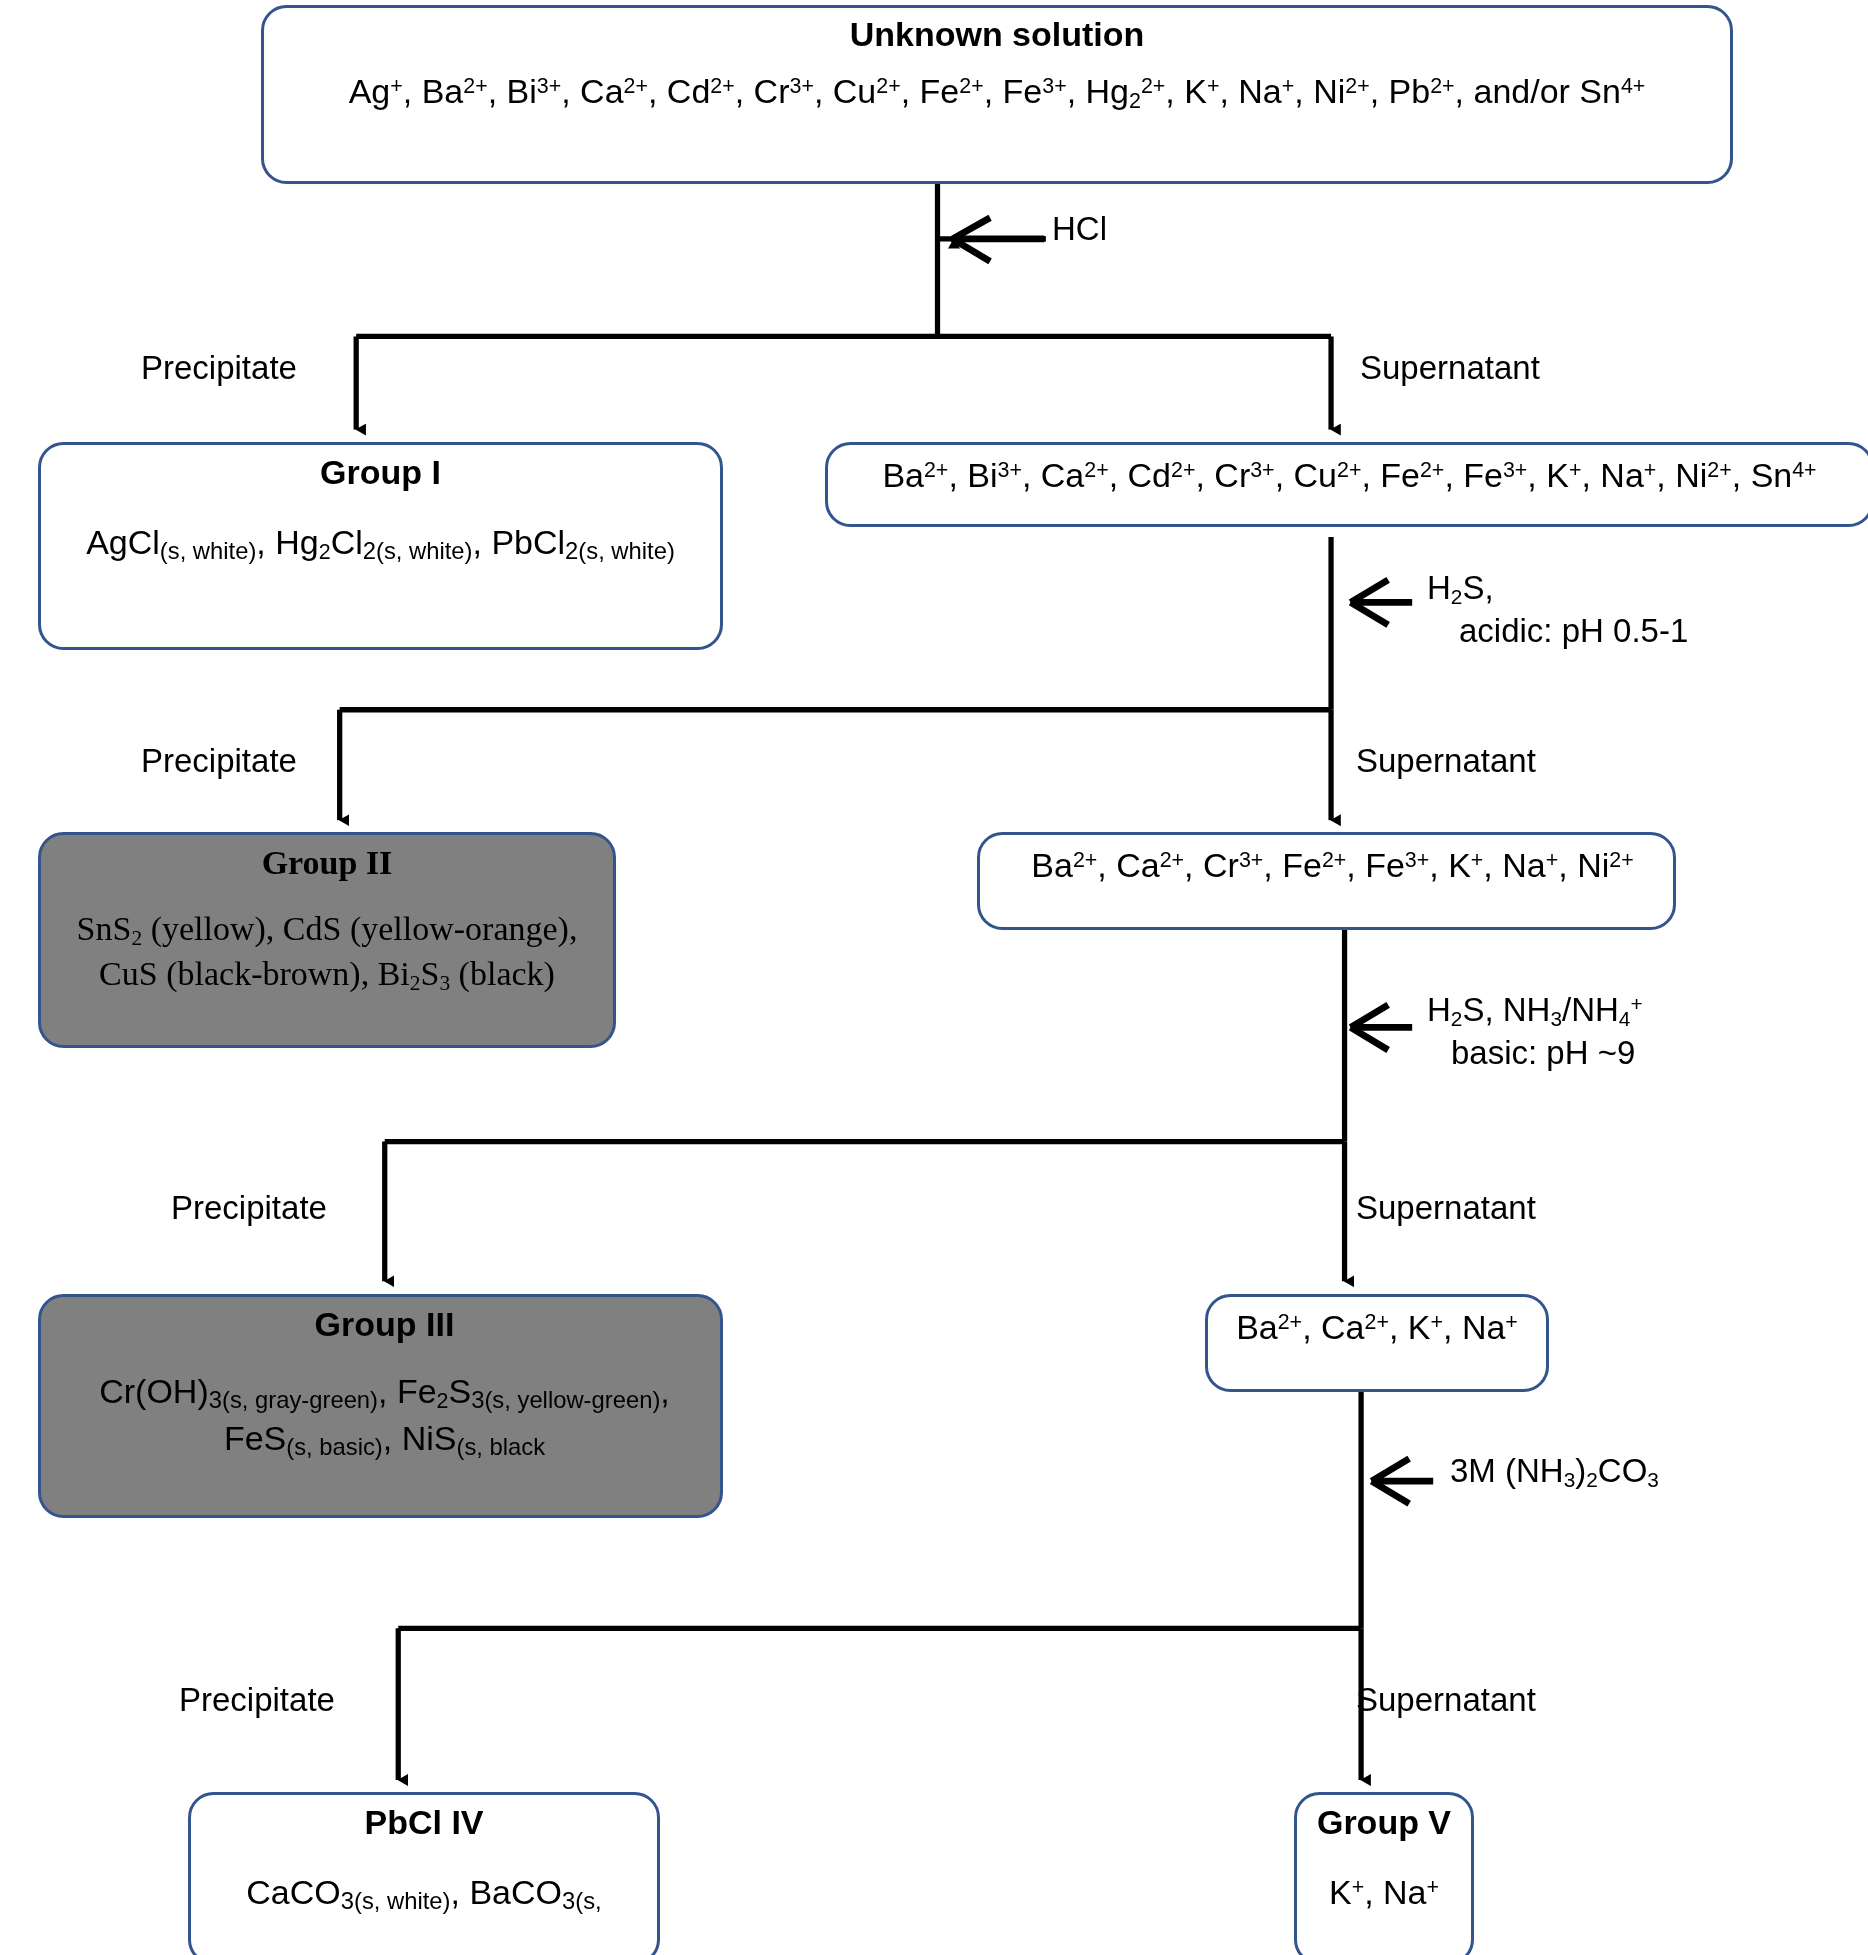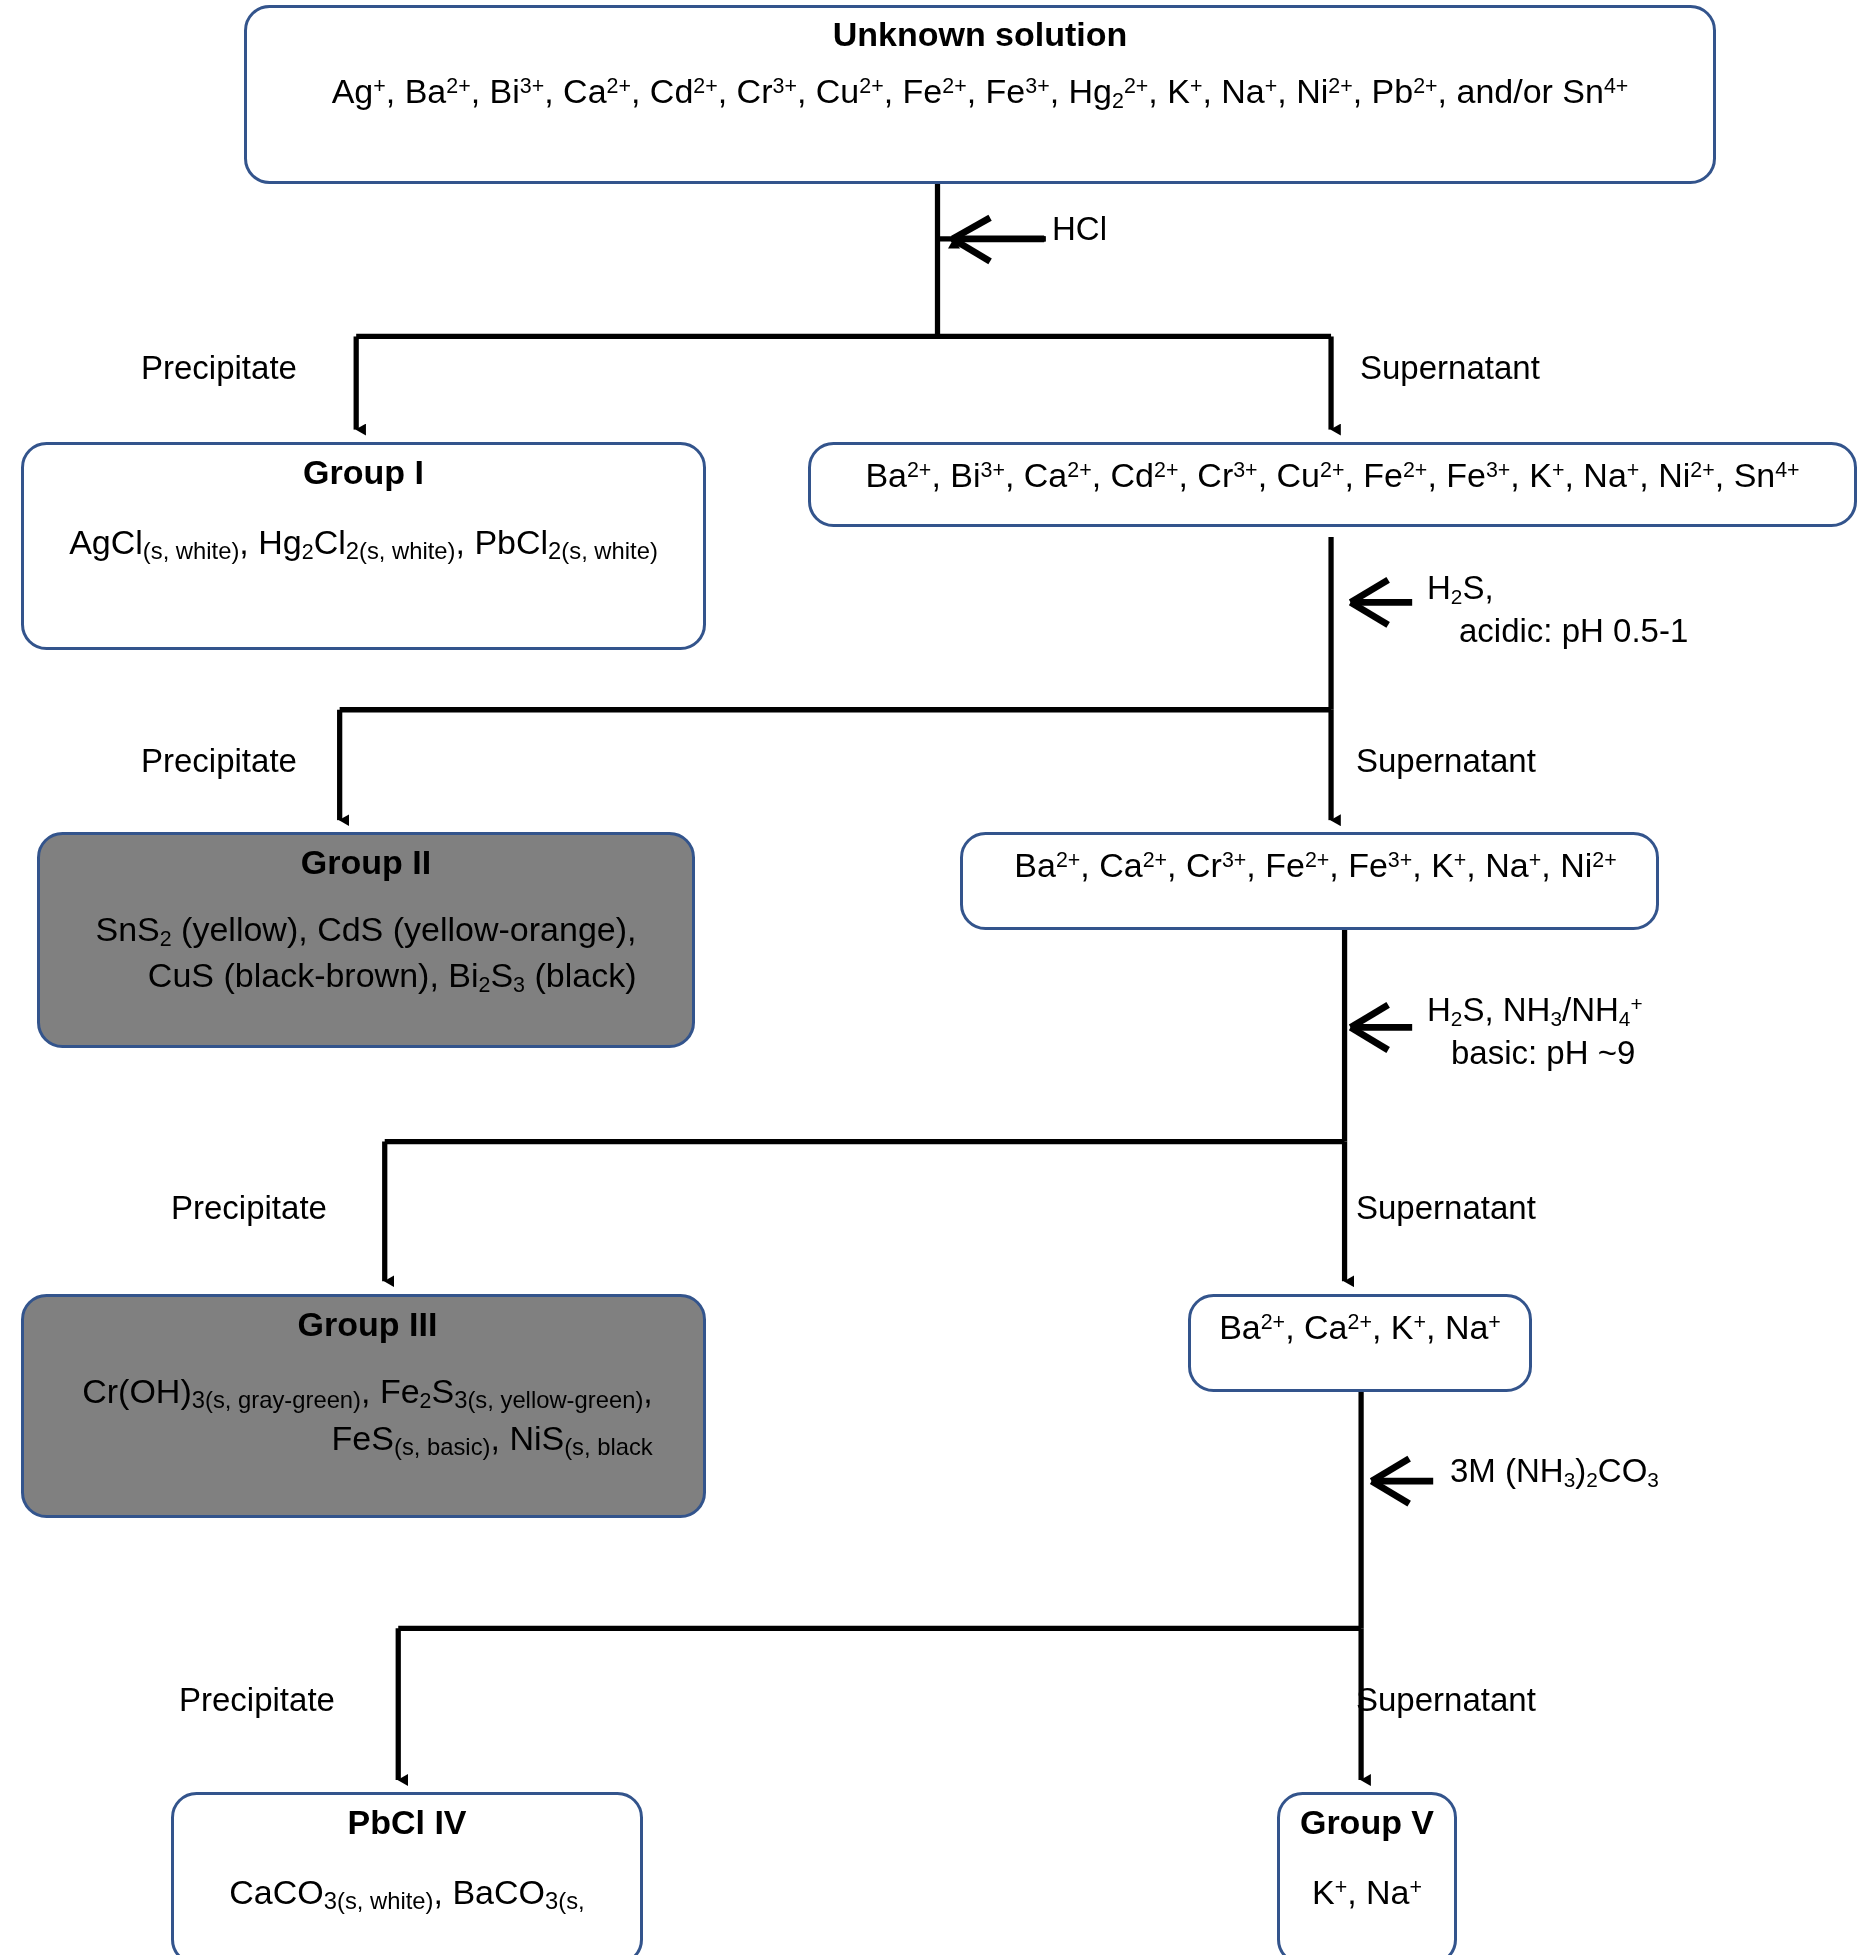--- a/index.html
+++ b/index.html
@@ -28,22 +28,23 @@
   .box {
     position: absolute;
     box-sizing: border-box;
     border: 3.8px solid #33548C;
     border-radius: 25.5px;
     background: #ffffff;
     display: flex;
     flex-direction: column;
     align-items: center;
     justify-content: flex-start;
-    text-align: right;
+    text-align: center;
     padding: 7.5px 12px;
+    margin-left: 17px;
   }
   .box.shaded {
     background: #808080;
   }
   .box-title {
     font-weight: bold;
     font-size: 34px;
     line-height: 1.15;
     white-space: nowrap;
   }
@@ -65,21 +66,21 @@
     white-space: nowrap;
   }
   sub { font-size: 0.63em; vertical-align: -0.22em; }
   sup { font-size: 0.63em; vertical-align: 0.46em; }
   .sm { font-size: 0.70em; }
 
   
   #node-unknown      { left: 244px; top: 4.5px;    width: 1472px; height: 179px; }
   #node-group1       { left: 21px;  top: 442px;  width: 685px;  height: 208px; }
   #node-sup1         { left: 808px;top: 442px;  width: 1049px; height: 85px; }
-  #node-group2       { left: 37px;  top: 832px; width: 658px;  height: 216px; }
+  #node-group2       { left: 21px;  top: 832px; width: 578px;  height: 216px; font-family: Liberation Serif, serif; }
   #node-sup2         { left: 960px;top: 832px; width: 699px;  height: 98px; padding-left: 24px; }
   #node-group3       { left: 21px;  top: 1294px; width: 685px;  height: 224px; padding-left: 20px; }
   #node-sup3         { left: 1188px;top: 1294px; width: 344px;  height: 98px; }
   #node-group4       { left: 171px; top: 1792px; width: 472px;  height: 173px; }
   #node-group5       { left: 1277px;top: 1792px; width: 180px;  height: 173px; }
 
   
   #lbl-precip-1      { left: 141px;  top: 347px;  }
   #lbl-super-1       { left: 1360px; top: 347px;  }
   #lbl-precip-2      { left: 141px;  top: 740px;  }

